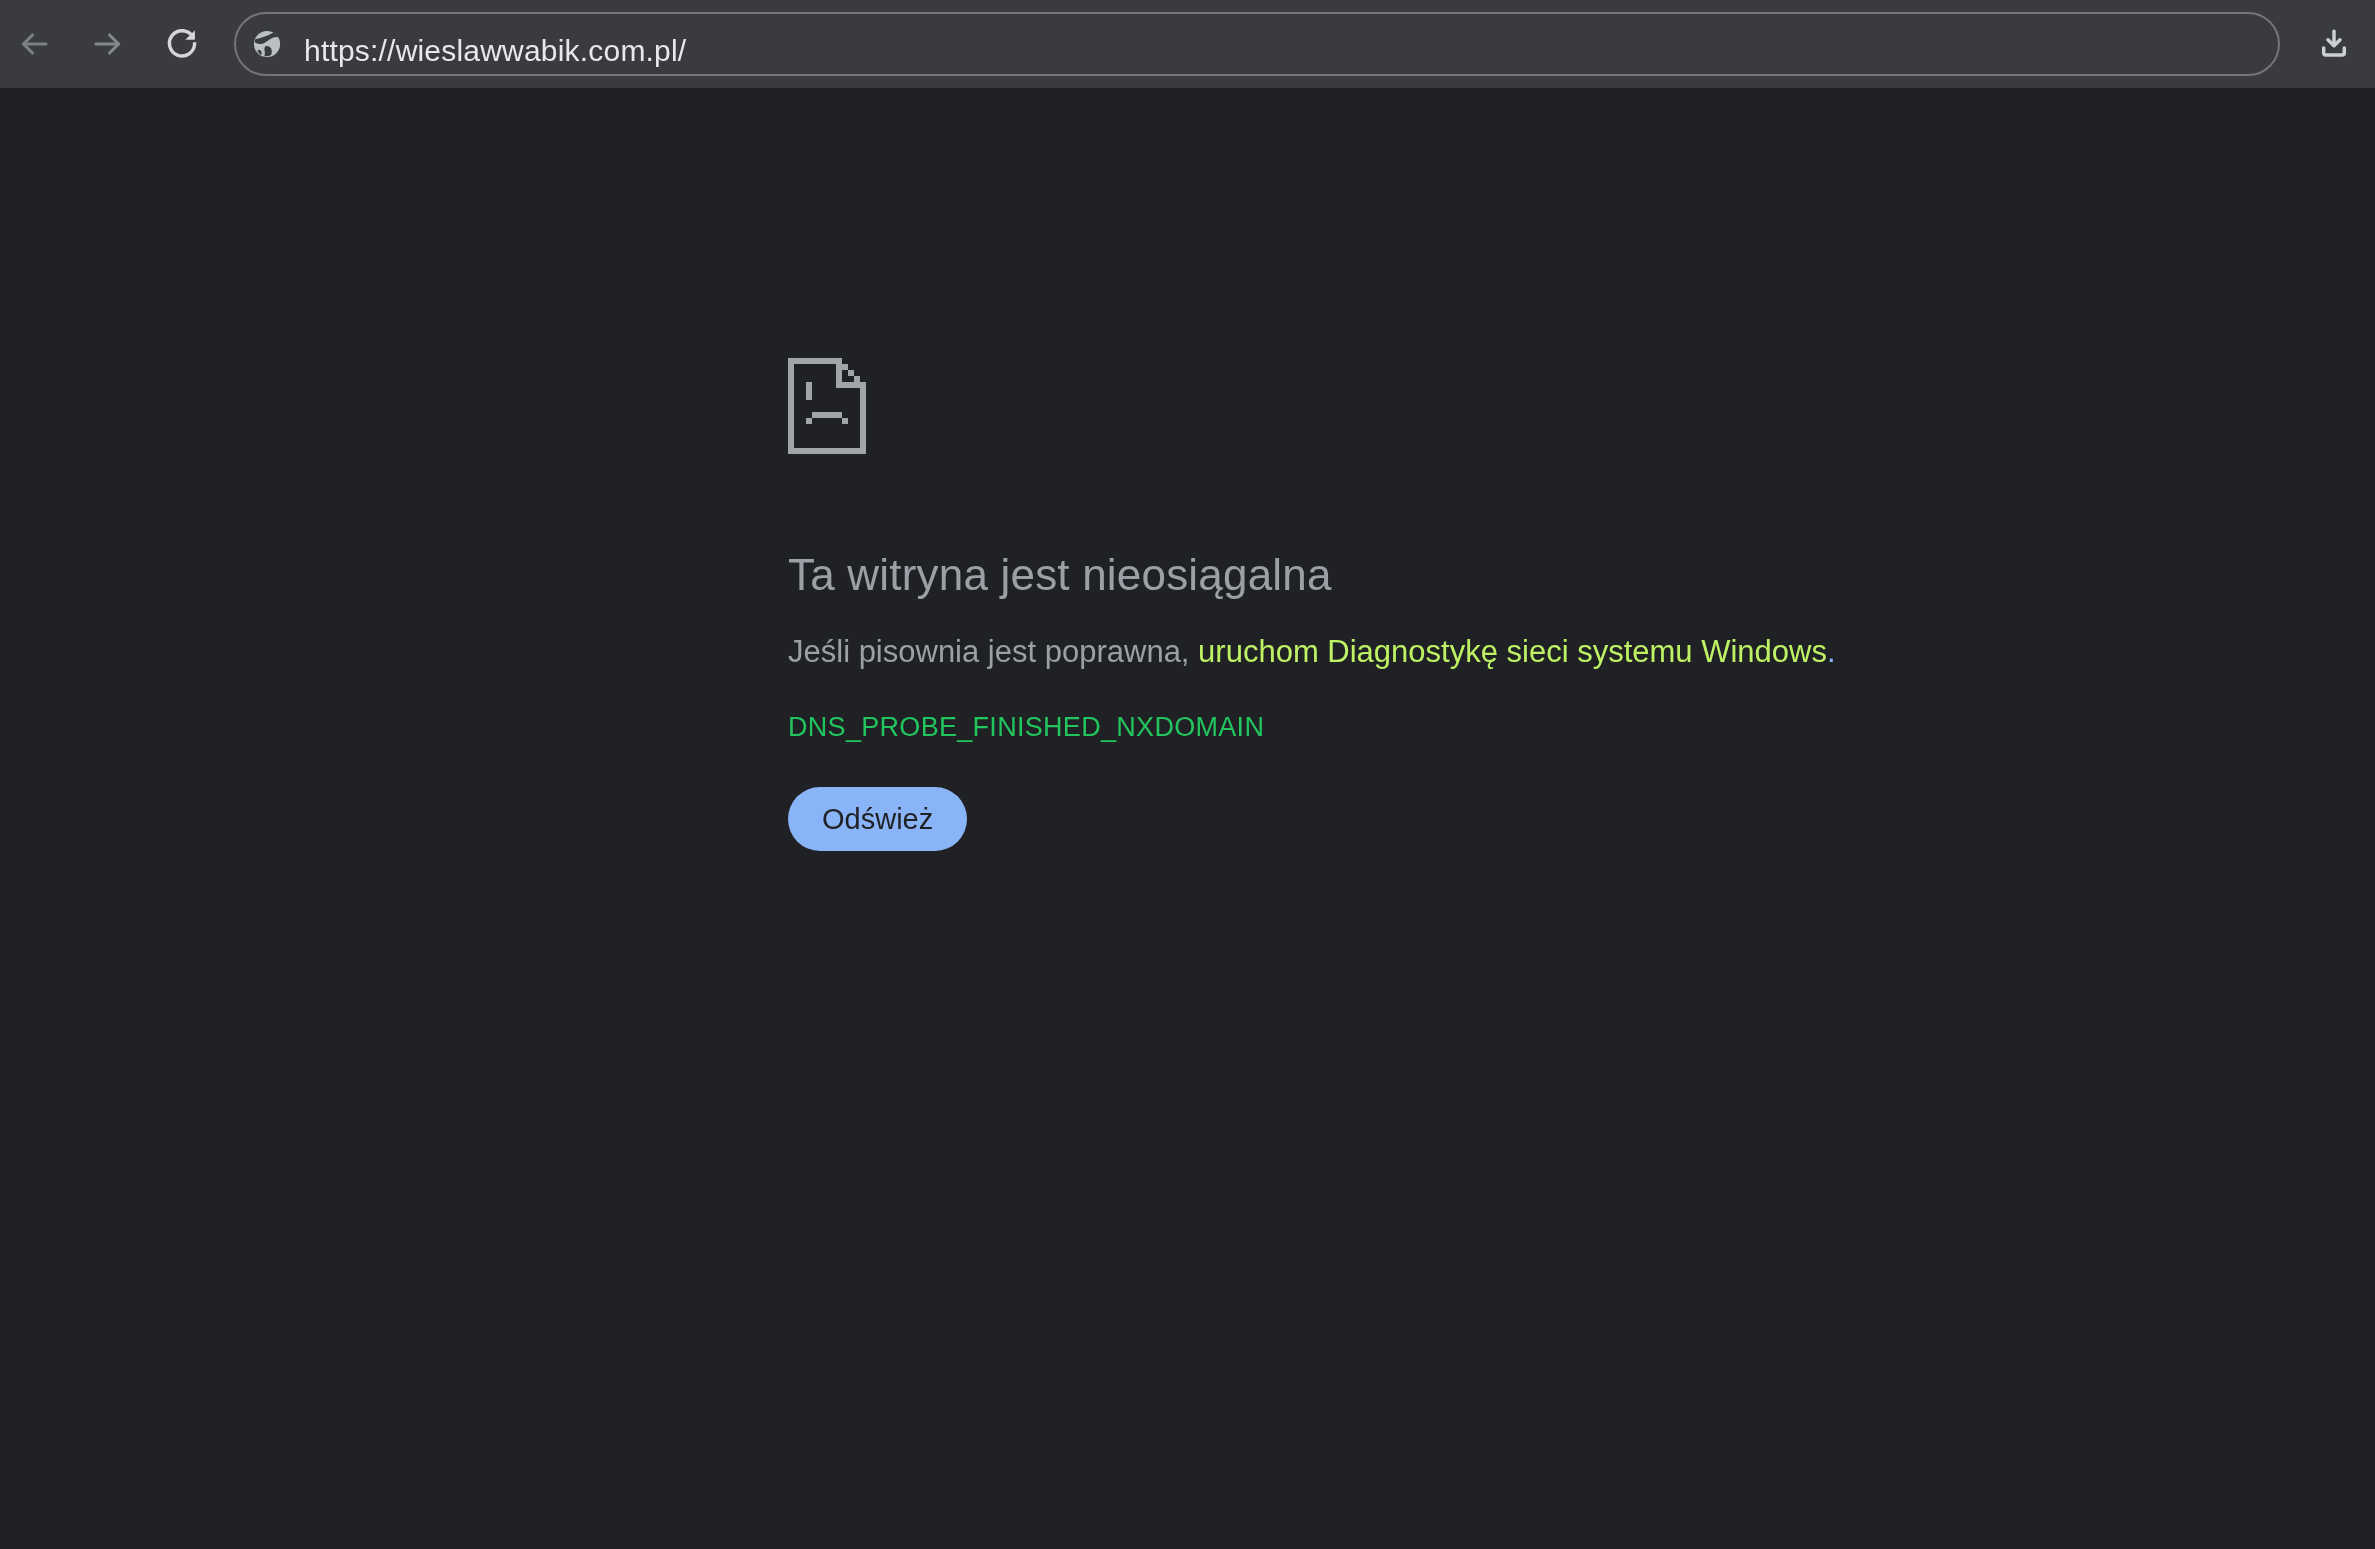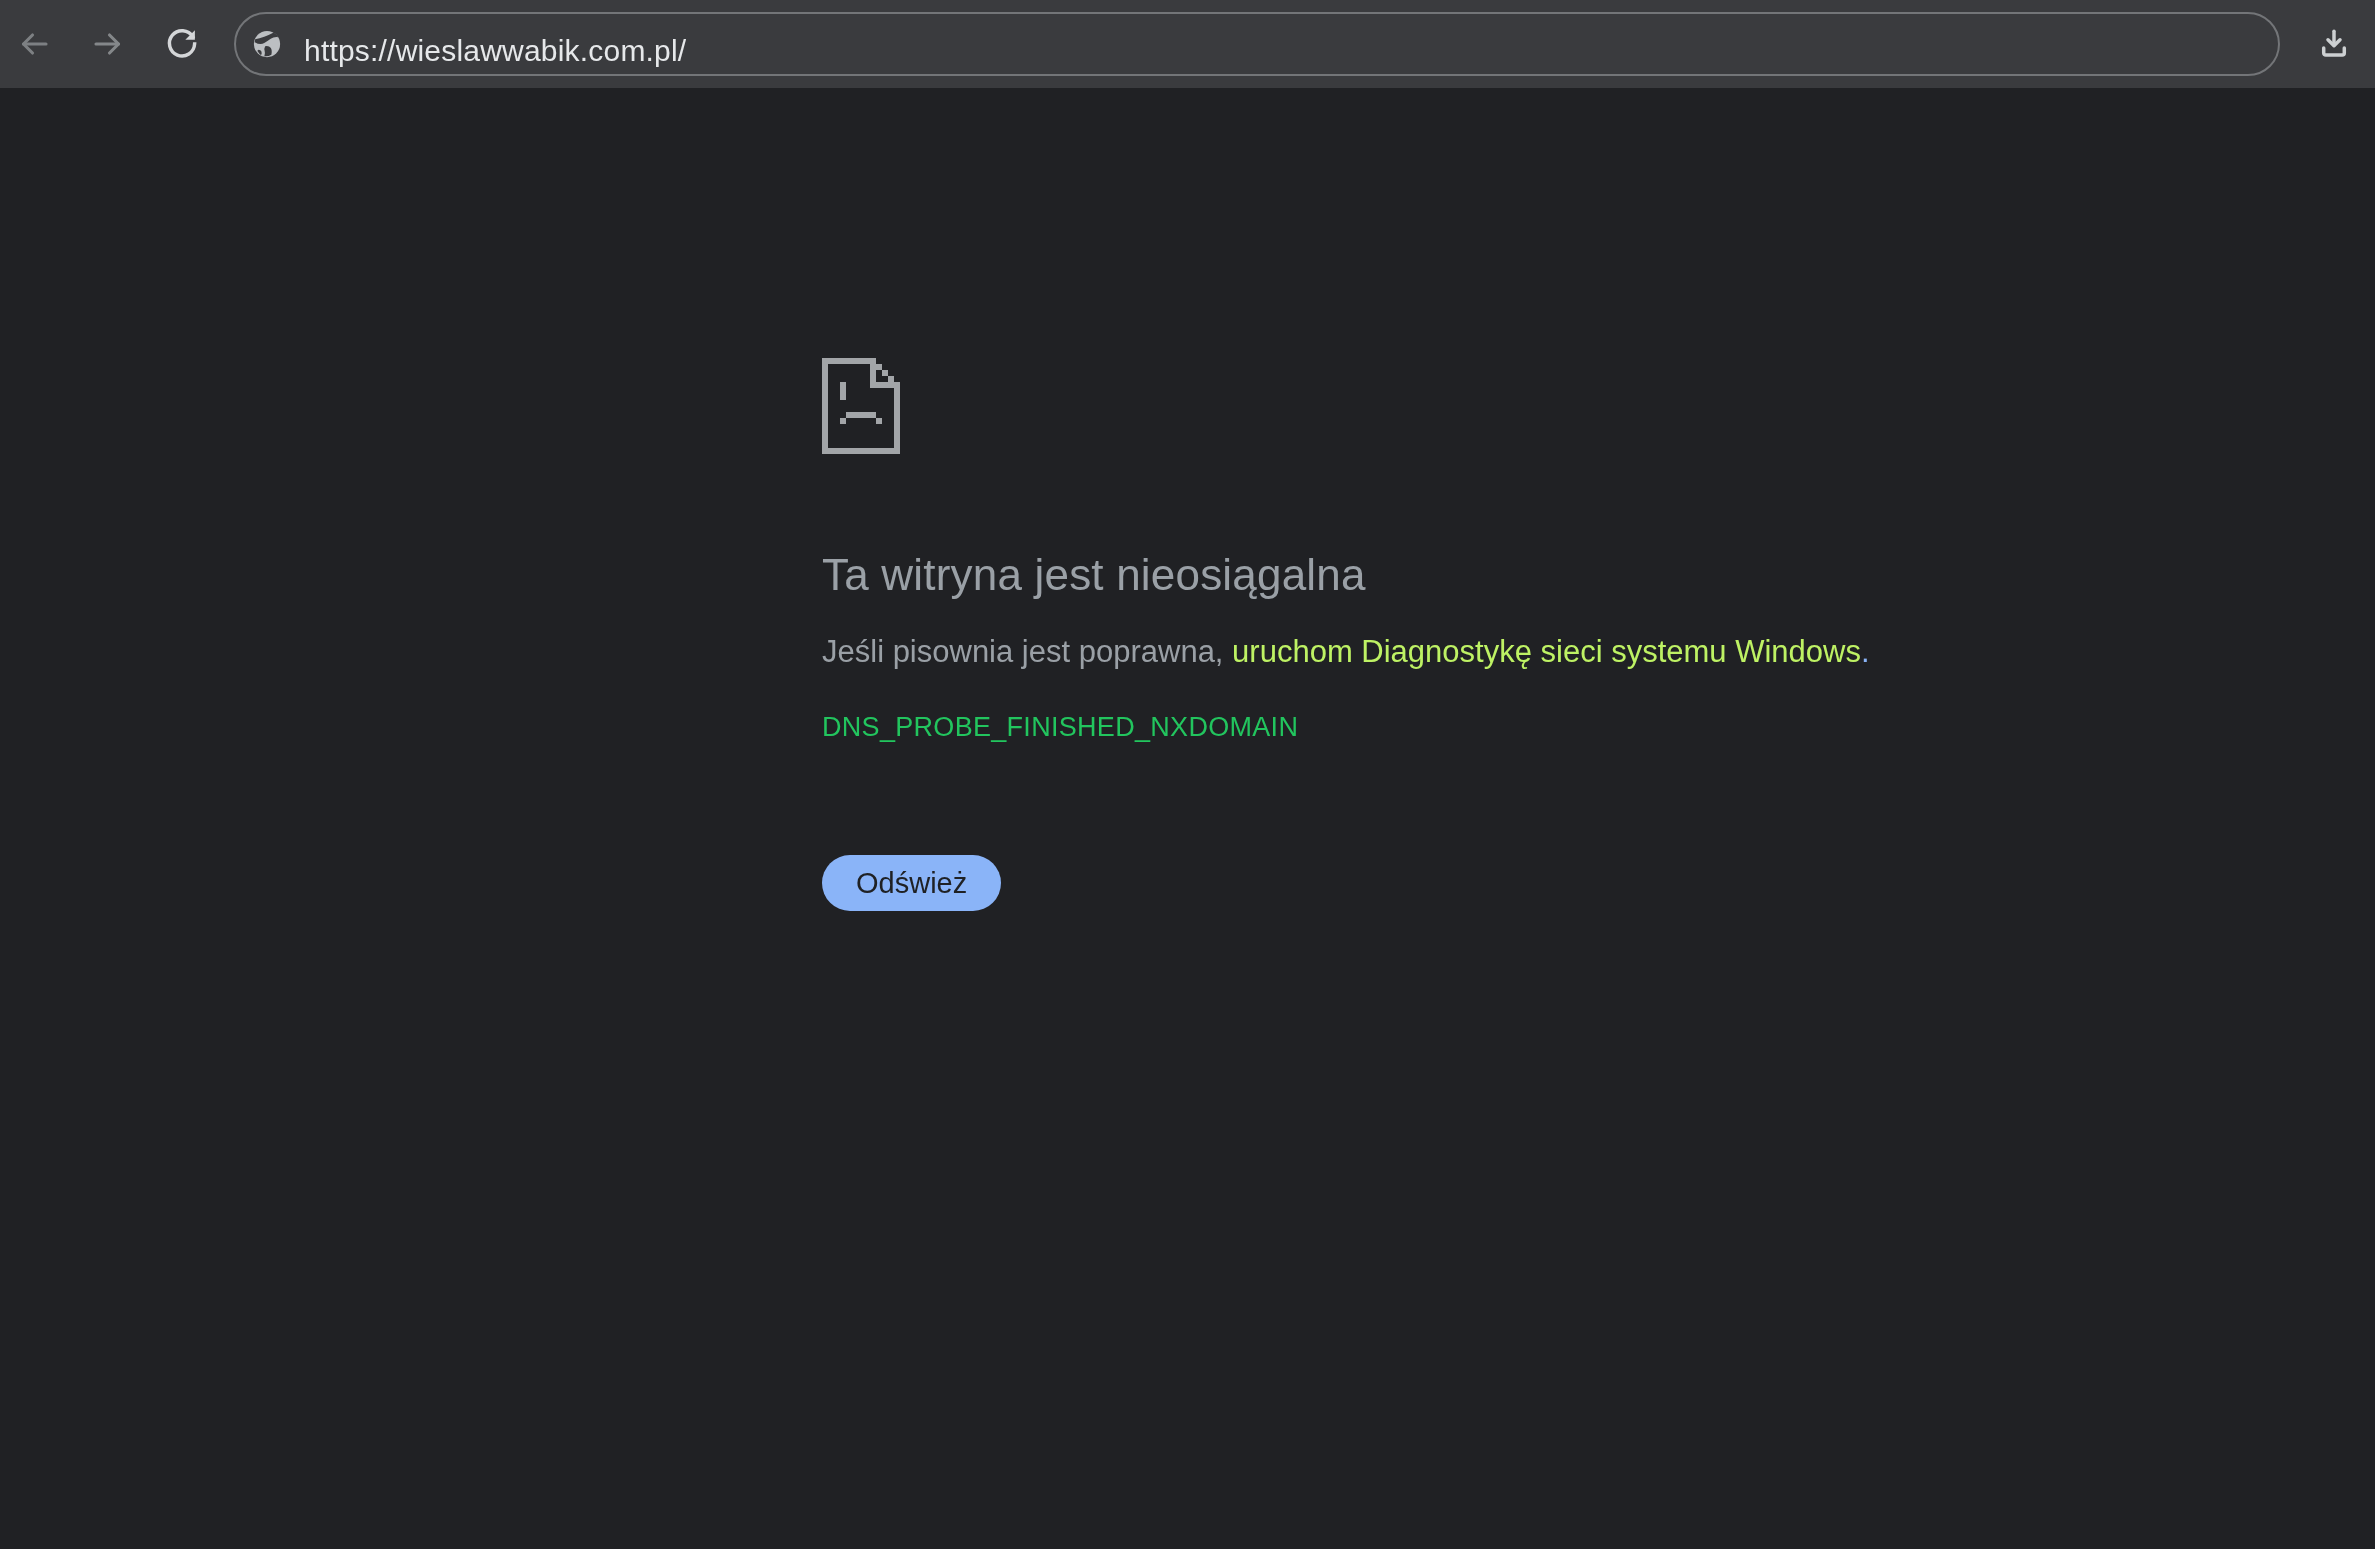--- a/index.html
+++ b/index.html
@@ -62,21 +62,21 @@
   }
 
   
   .page {
     width: 100%; height: calc(100% - 88px);
     background: #202124;
     position: relative;
   }
   .content {
     position: absolute;
-    left: 822px; top: 270px;
+    left: 788px; top: 270px;
     width: 1200px;
   }
   .sad-file { display: block; }
   .error-title {
     margin-top: 96px;
     font-size: 44px;
     font-weight: 400;
     color: #9aa0a6;
     letter-spacing: 0.2px;
   }
@@ -96,25 +96,25 @@
     cursor: pointer;
   }
   .line2-suffix { color: #8ab4f8; }
   .error-code {
     margin-top: 42px;
     font-size: 27px;
     color: #22c55e;
     letter-spacing: 0.3px;
   }
   .refresh-btn {
-    margin-top: 112px;
+    margin-top: 44px;
     display: inline-flex;
     align-items: center; justify-content: center;
     min-width: 163px;
-    height: 56px;
+    height: 64px;
     padding: 8px 34px;
     background: #8ab4f8;
     color: #1f2124;
     border: none;
     border-radius: 32px;
     font-family: "Liberation Sans", sans-serif;
     font-size: 29px;
     font-weight: 500;
     cursor: pointer;
   }

